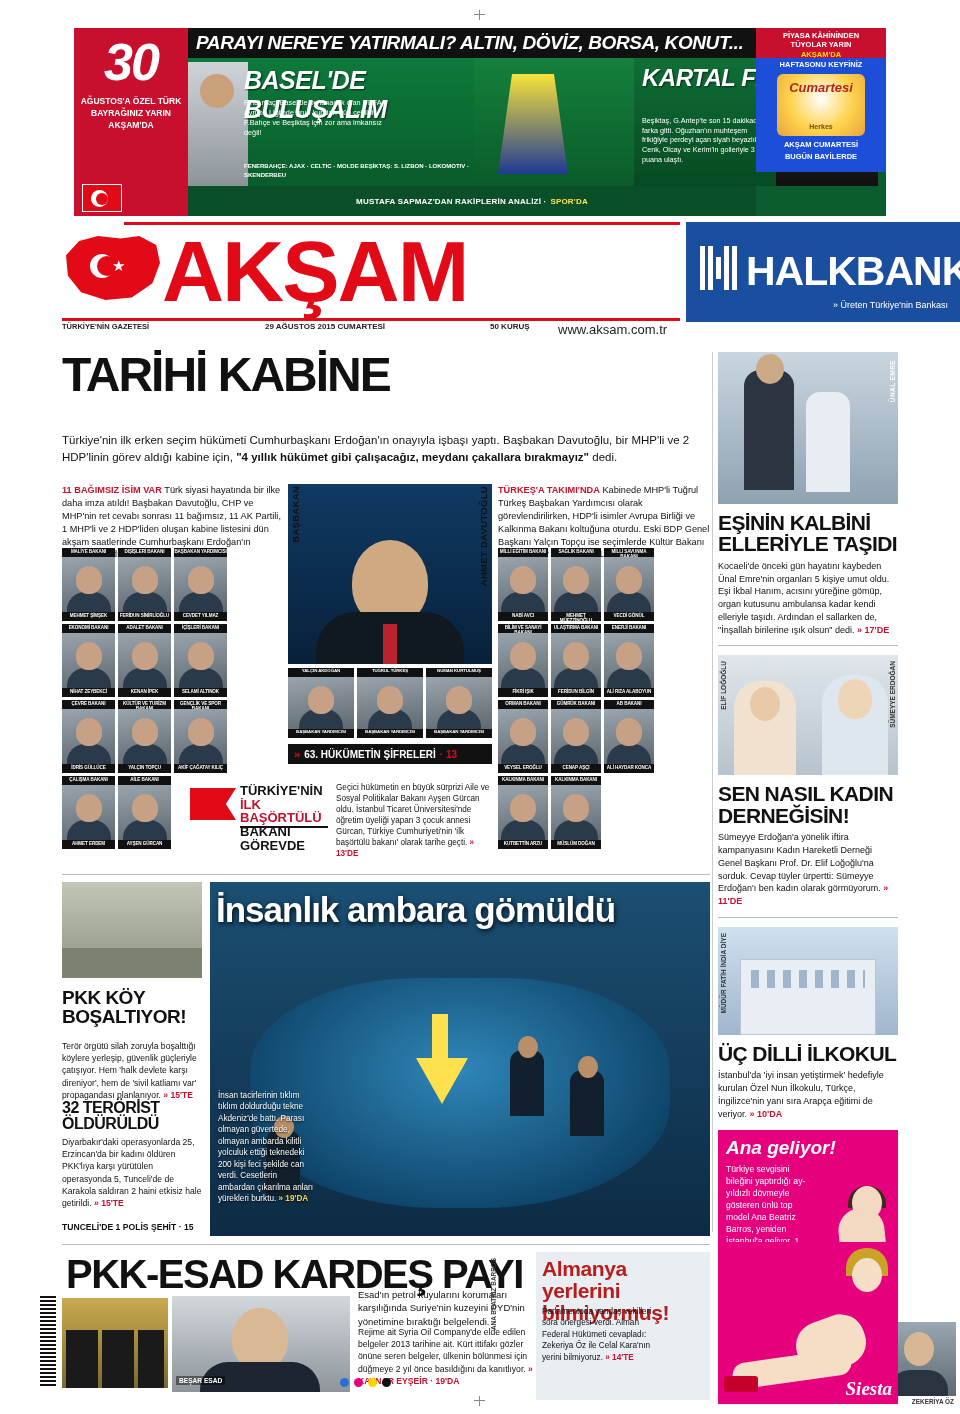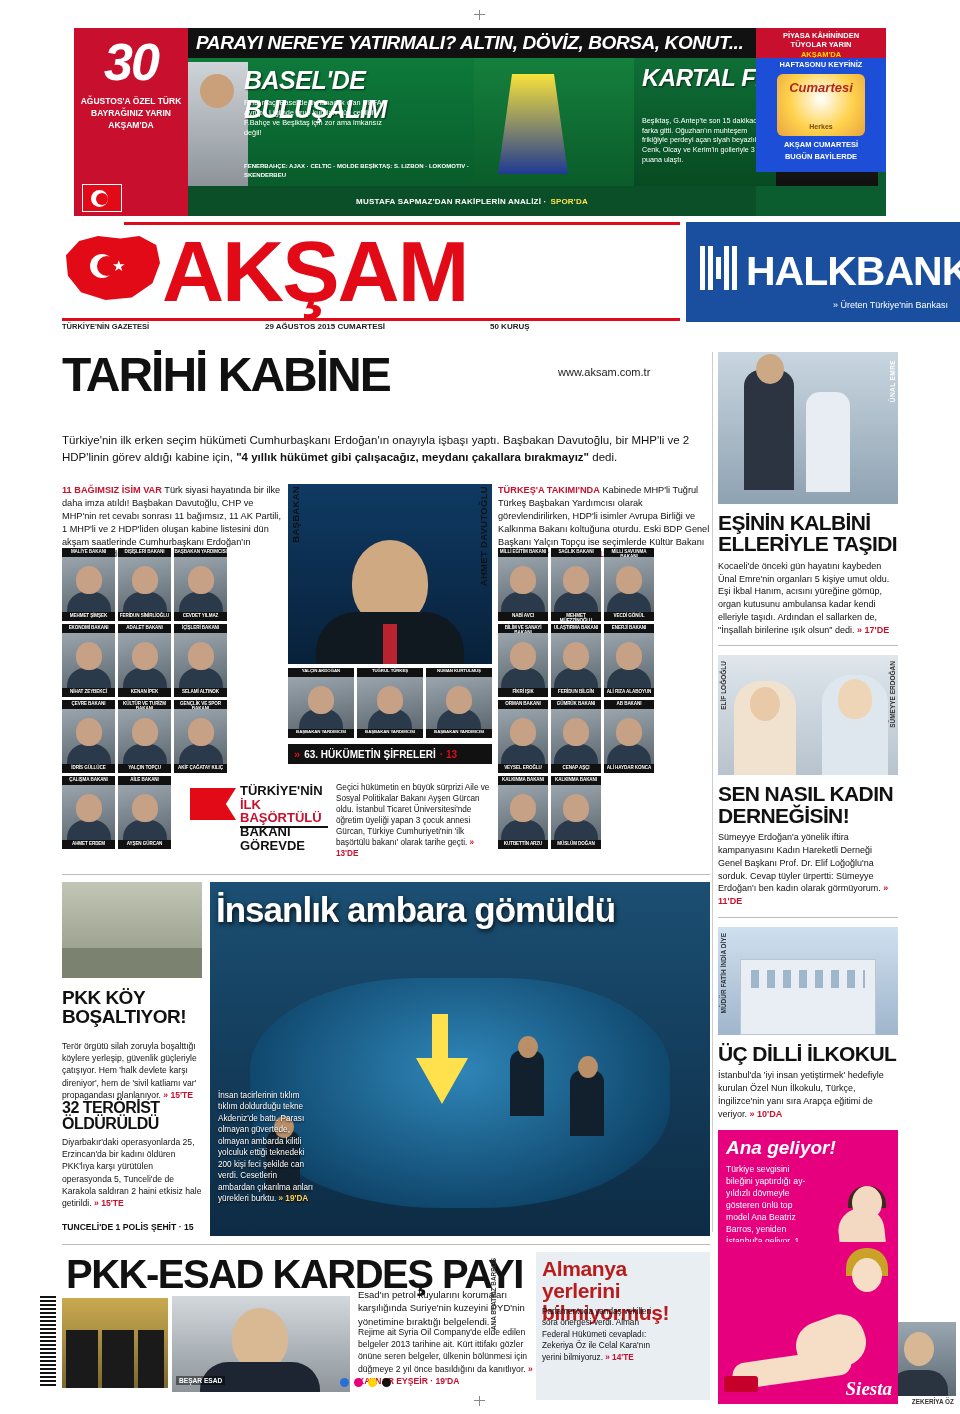--- a/index.html
+++ b/index.html
@@ -176,21 +176,21 @@
   .mast-left-label {
     position:absolute; left:0px; top:100px; font-size:7.5px; font-weight:bold; color:#222;
   }
   .mast-date {
     position:absolute; left:196px; top:100px; font-size:8px; color:#222; font-weight:bold;padding-left:7px;
   }
   .mast-price {
     position:absolute; left:428px; top:100px; font-size:8px; color:#222; font-weight:bold;
   }
   .mast-web {
-    position:absolute; left:496px; top:100px; font-size:11px; color:#222;margin-top:44px;
+    position:absolute; left:496px; top:100px; font-size:13px; color:#222;
   }
   .halkbank {
     position:absolute; left:624px; top:0px; width:274px; height:100px;
     background:#1a4fa0; color:#fff;
   }
   .halkbank .hb-logo {
     position:absolute; left:14px; top:24px; width:36px; height:44px;
   }
   .halkbank .hb-logo i {
     position:absolute; top:0; width:5px; height:44px; background:#fff; display:block;

